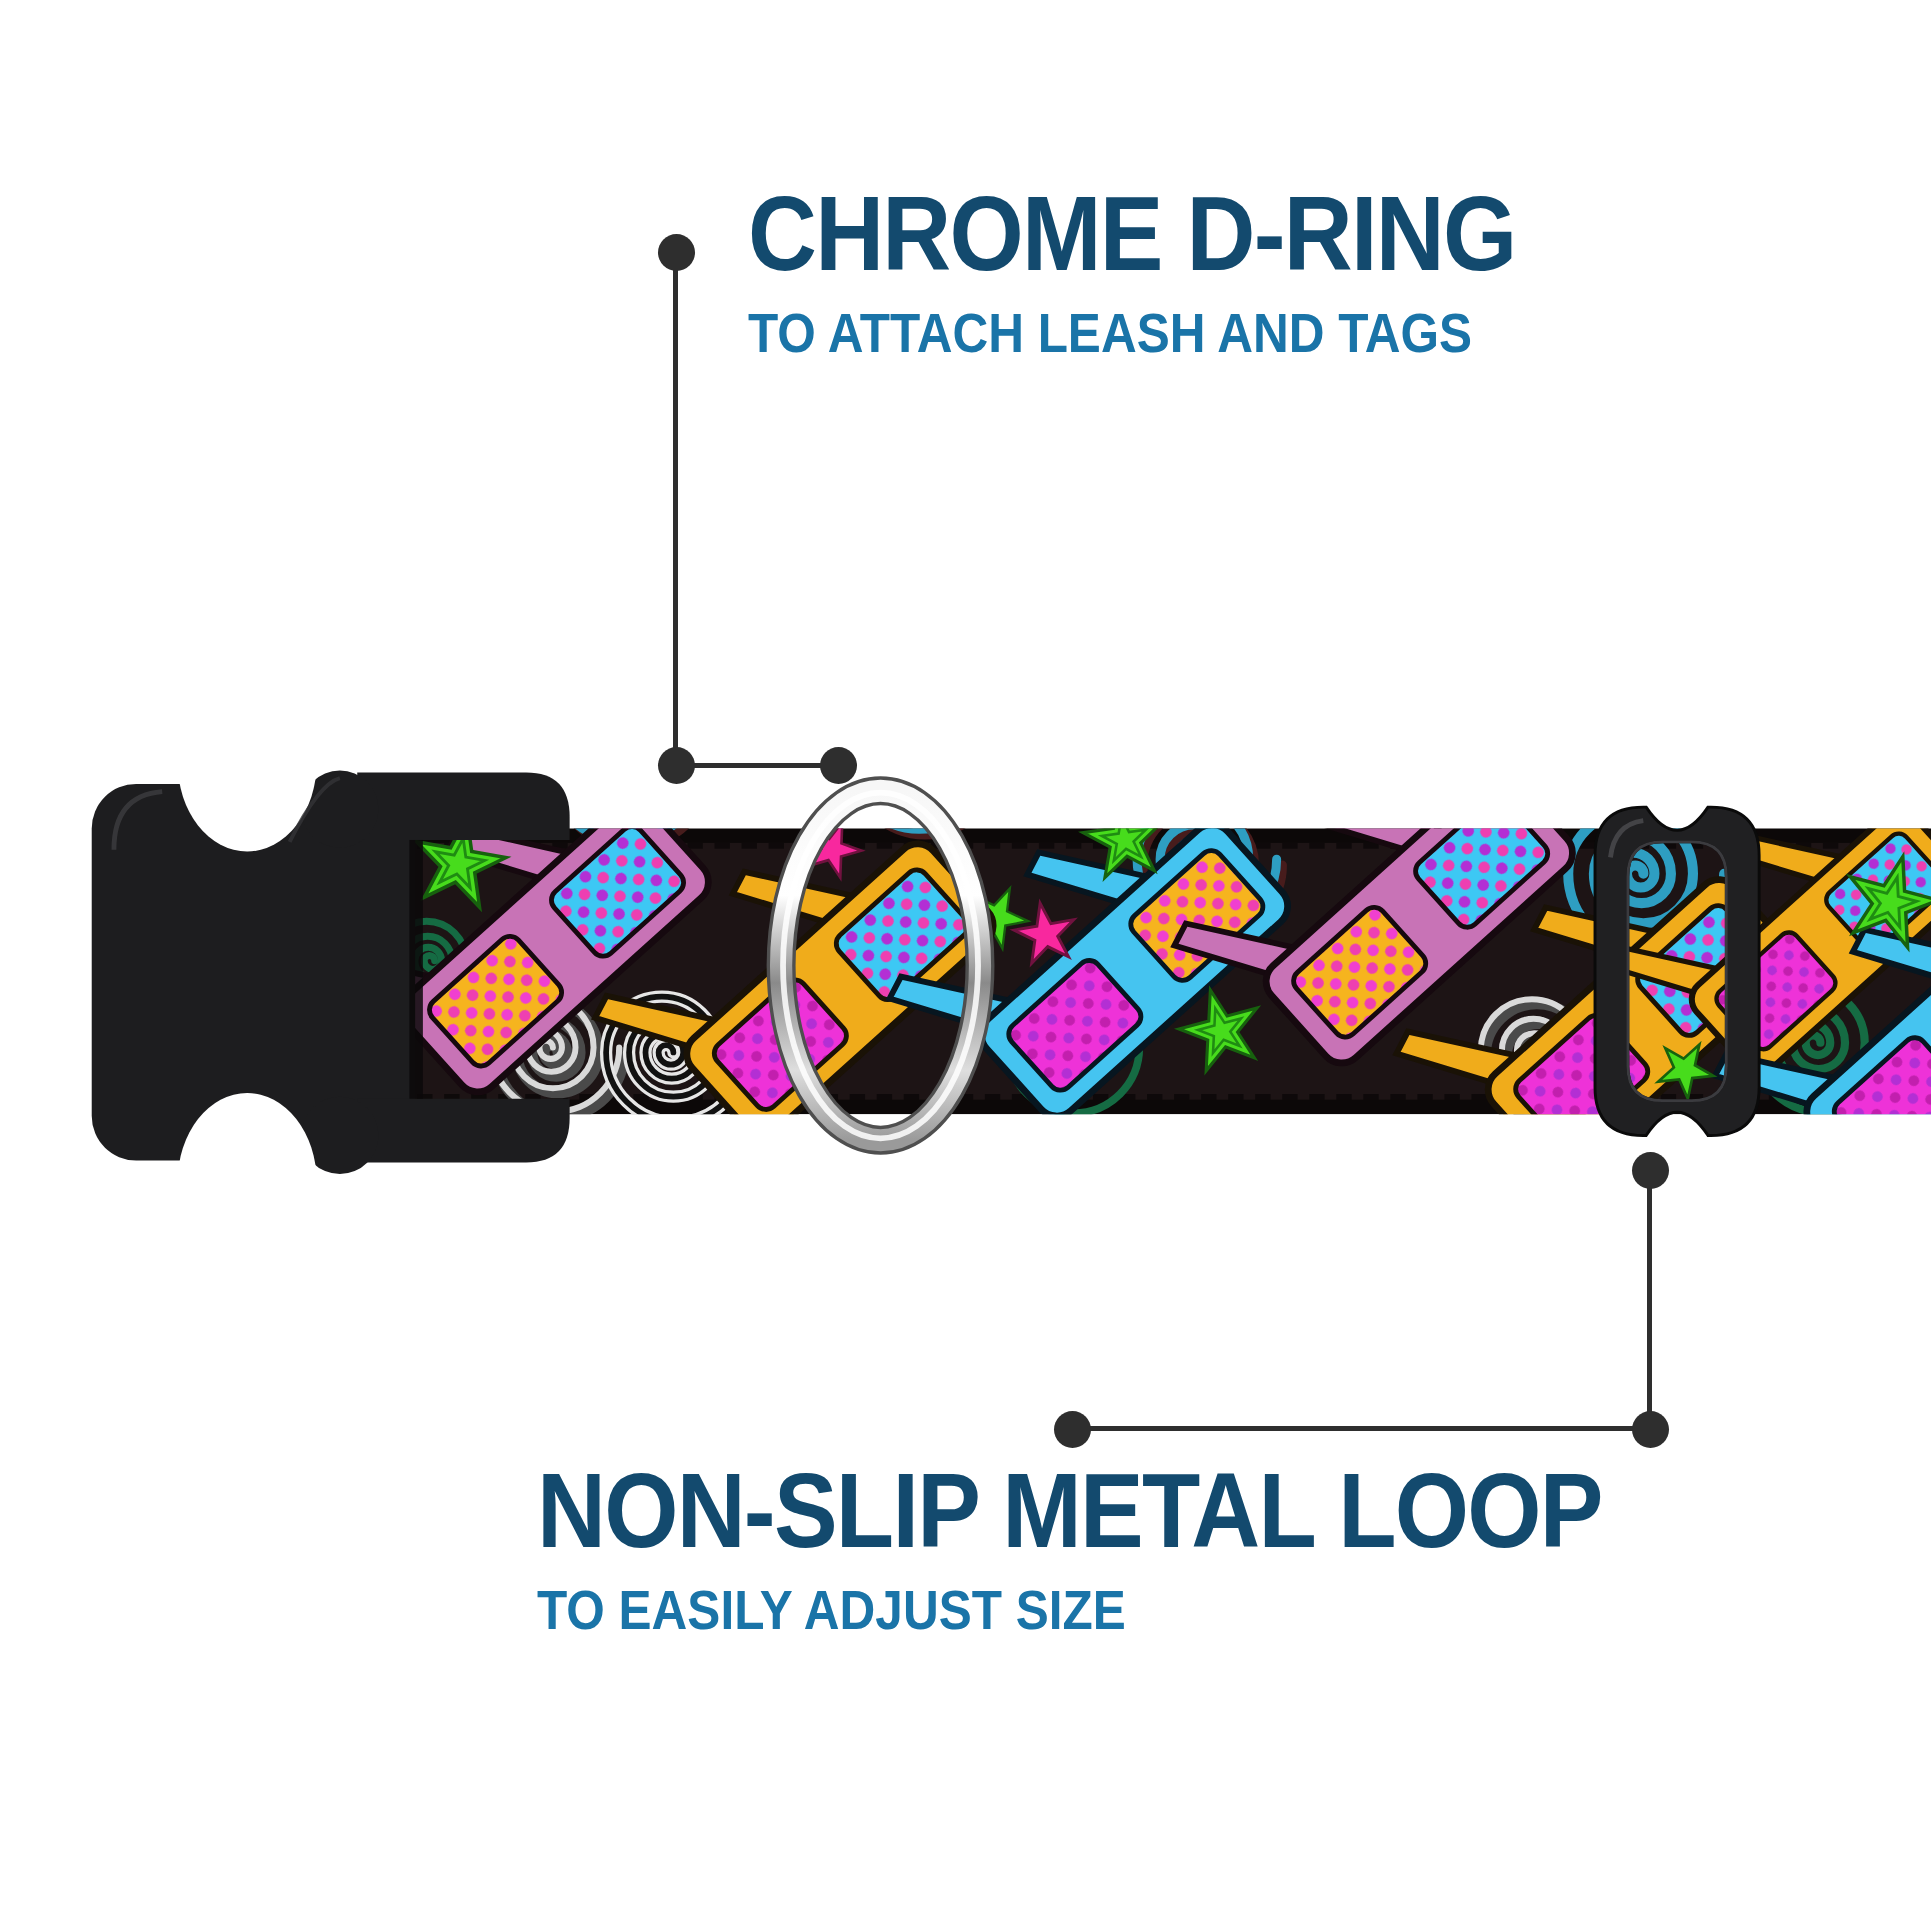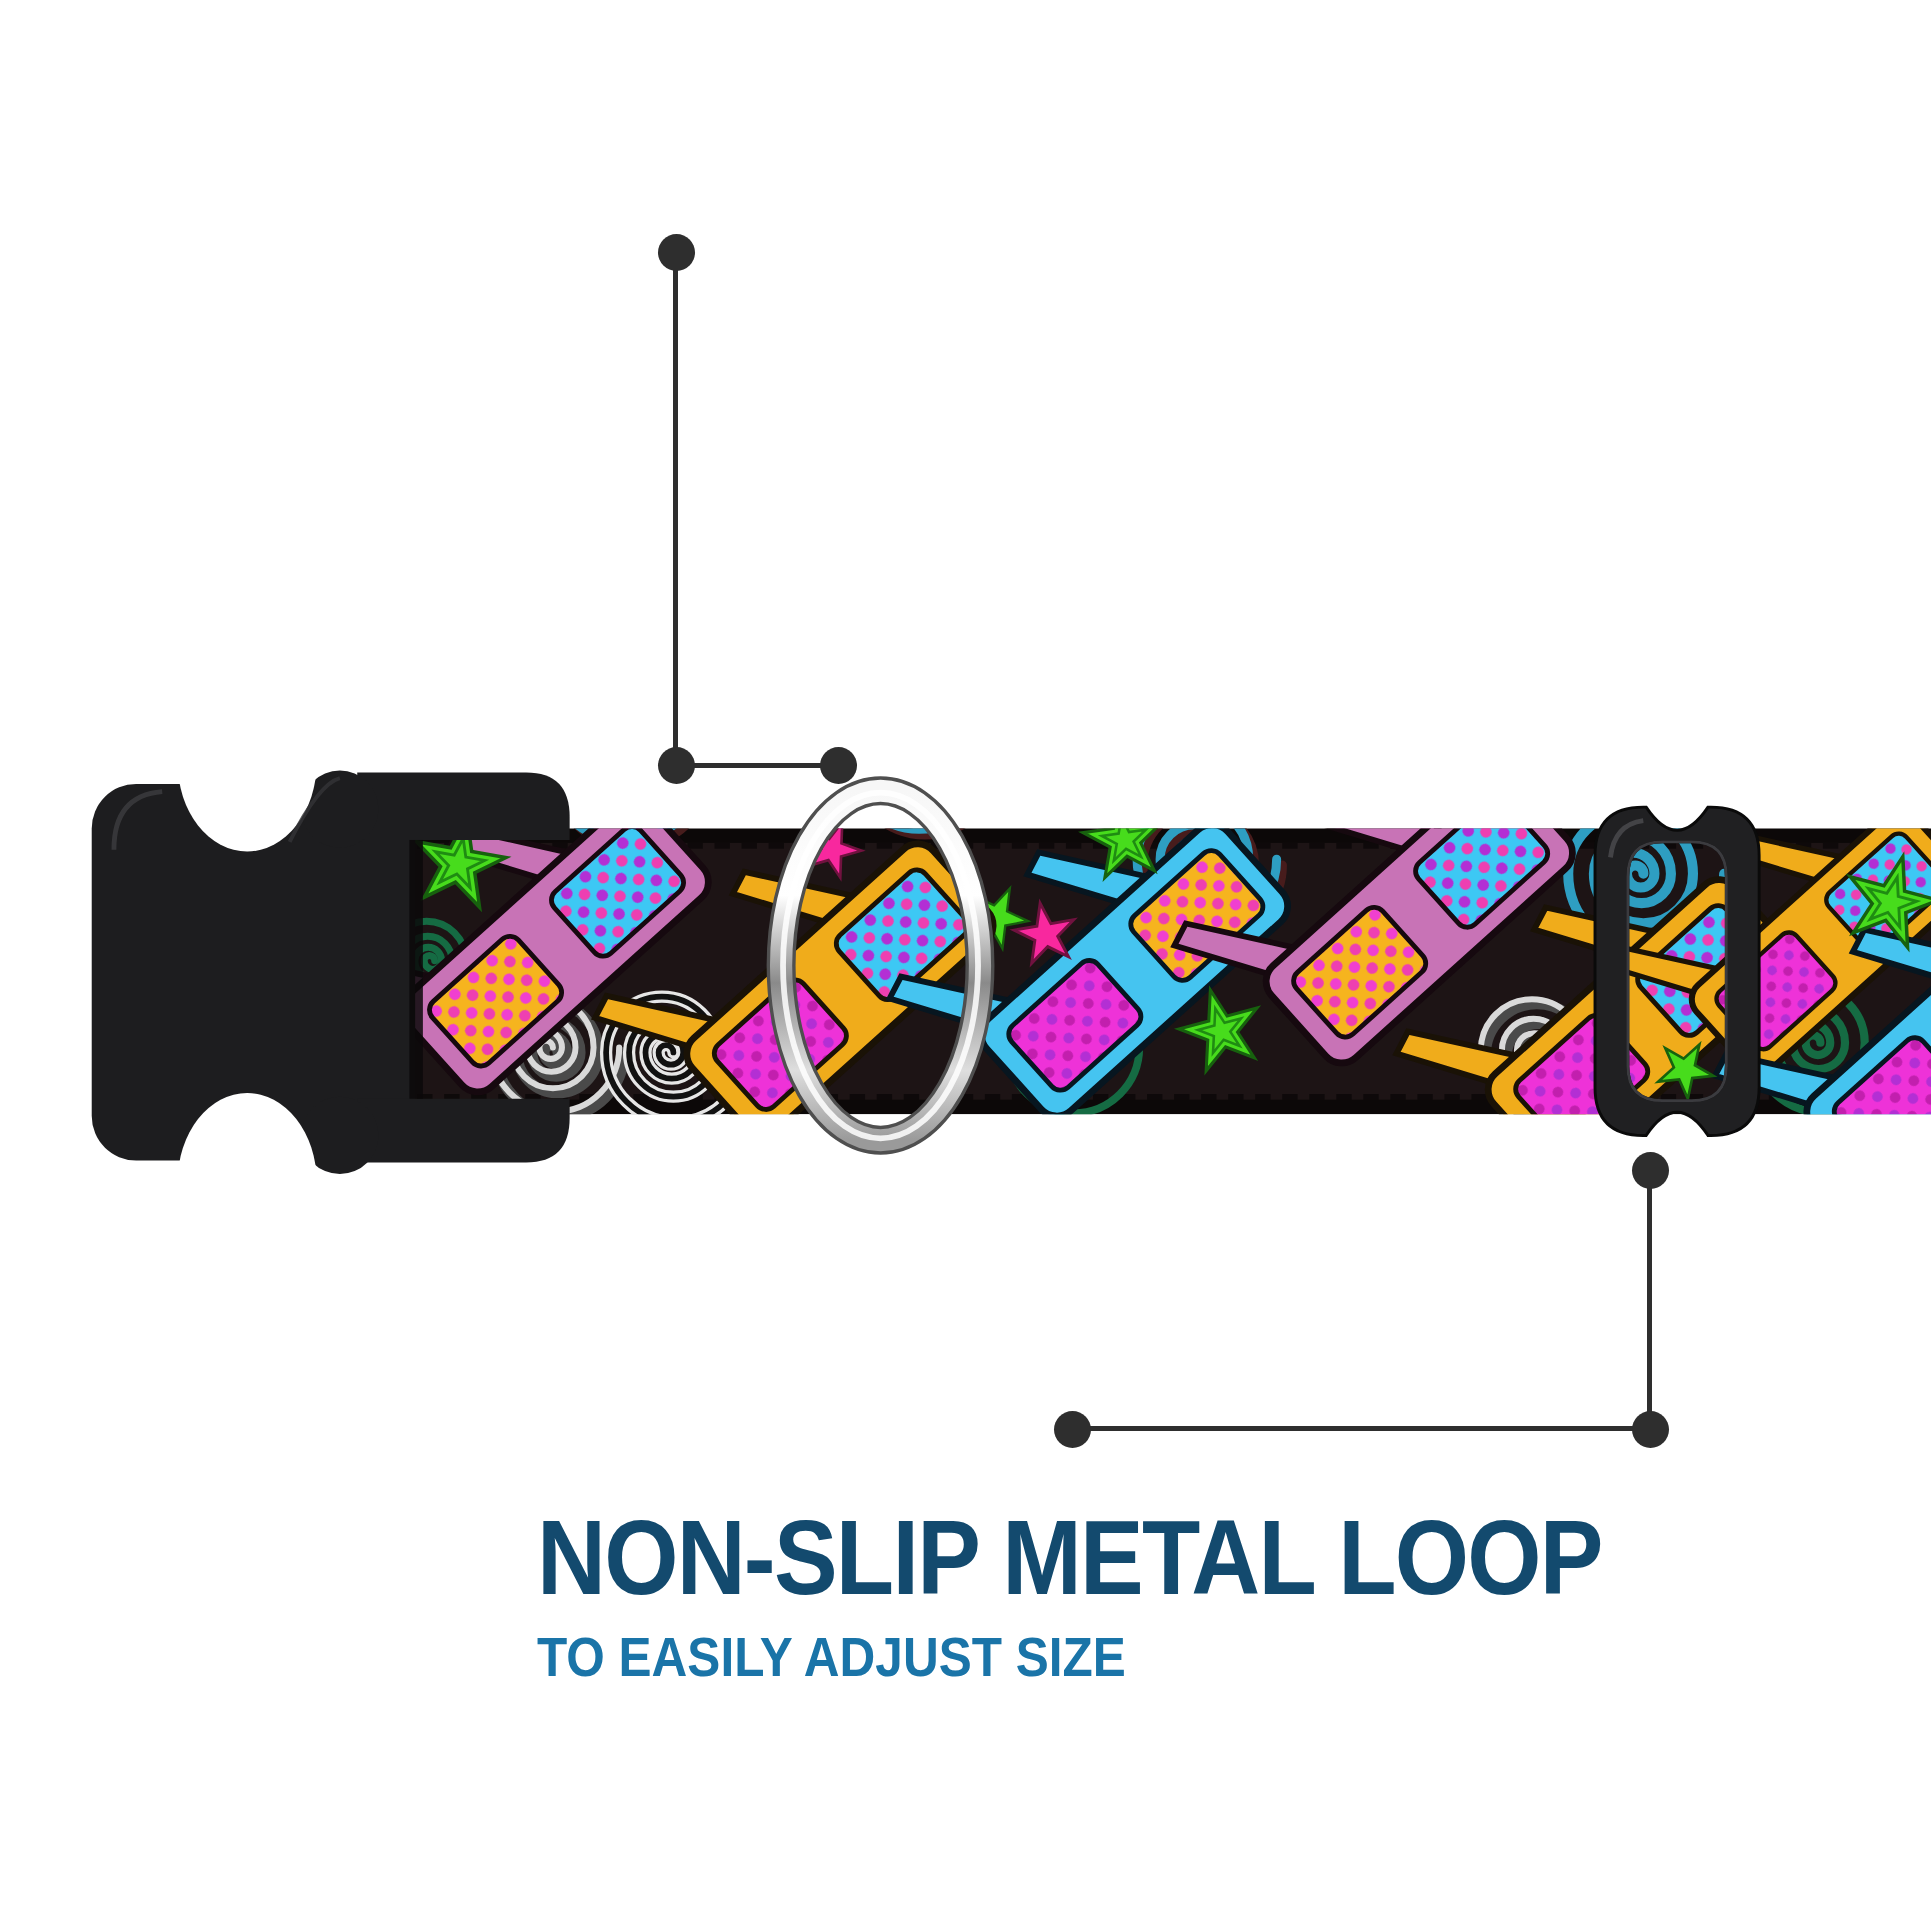--- a/index.html
+++ b/index.html
@@ -7,21 +7,21 @@
          overflow:hidden;font-family:"Liberation Sans",sans-serif}
   .product-svg{position:absolute;left:0;top:0}
   .annot{position:absolute}
   .annot-title{font-weight:bold;font-size:106px;line-height:106px;letter-spacing:-1.9px;
                color:var(--title-text,#134a6e);transform:scaleX(.9);transform-origin:left top;
                white-space:nowrap}
   .annot-sub{font-weight:bold;font-size:55px;line-height:55px;margin-top:20px;
              color:var(--subtitle-text,#1a74a8);transform:scaleX(.9);transform-origin:left top;
              white-space:nowrap}
   .annot-top{left:748px;top:180px}
-  .annot-bottom{left:537px;top:1504px}
+  .annot-bottom{left:537px;top:1457px}
   .dot{position:absolute;width:37px;height:37px;border-radius:50%;
        background:var(--connector,#2e2e2e)}
   .cline{position:absolute;background:var(--connector,#2e2e2e)}
   .v1{left:673px;top:252px;width:4.8px;height:514px}
   .h1{left:676px;top:763px;width:162px;height:4.8px}
   .v2{left:1647px;top:1170px;width:4.8px;height:259px}
   .h2{left:1073px;top:1426px;width:577px;height:4.8px}
 </style>
 </head>
 <body>
@@ -192,19 +192,23 @@
   <div class="dot" style="left:658px;top:234px"></div>
   <div class="dot" style="left:658px;top:747px"></div>
   <div class="dot" style="left:820px;top:747px"></div>
 
   <div class="cline v2"></div>
   <div class="cline h2"></div>
   <div class="dot" style="left:1632px;top:1152px"></div>
   <div class="dot" style="left:1632px;top:1411px"></div>
   <div class="dot" style="left:1054px;top:1411px"></div>
 
+  <div class="annot annot-top">
+    <div class="annot-title">CHROME D-RING</div>
+    <div class="annot-sub">TO ATTACH LEASH AND TAGS</div>
+  </div>
   <div class="annot annot-bottom">
     <div class="annot-title">NON-SLIP METAL LOOP</div>
     <div class="annot-sub">TO EASILY ADJUST SIZE</div>
   </div>
 
 </div>
 
 
 </body></html>

